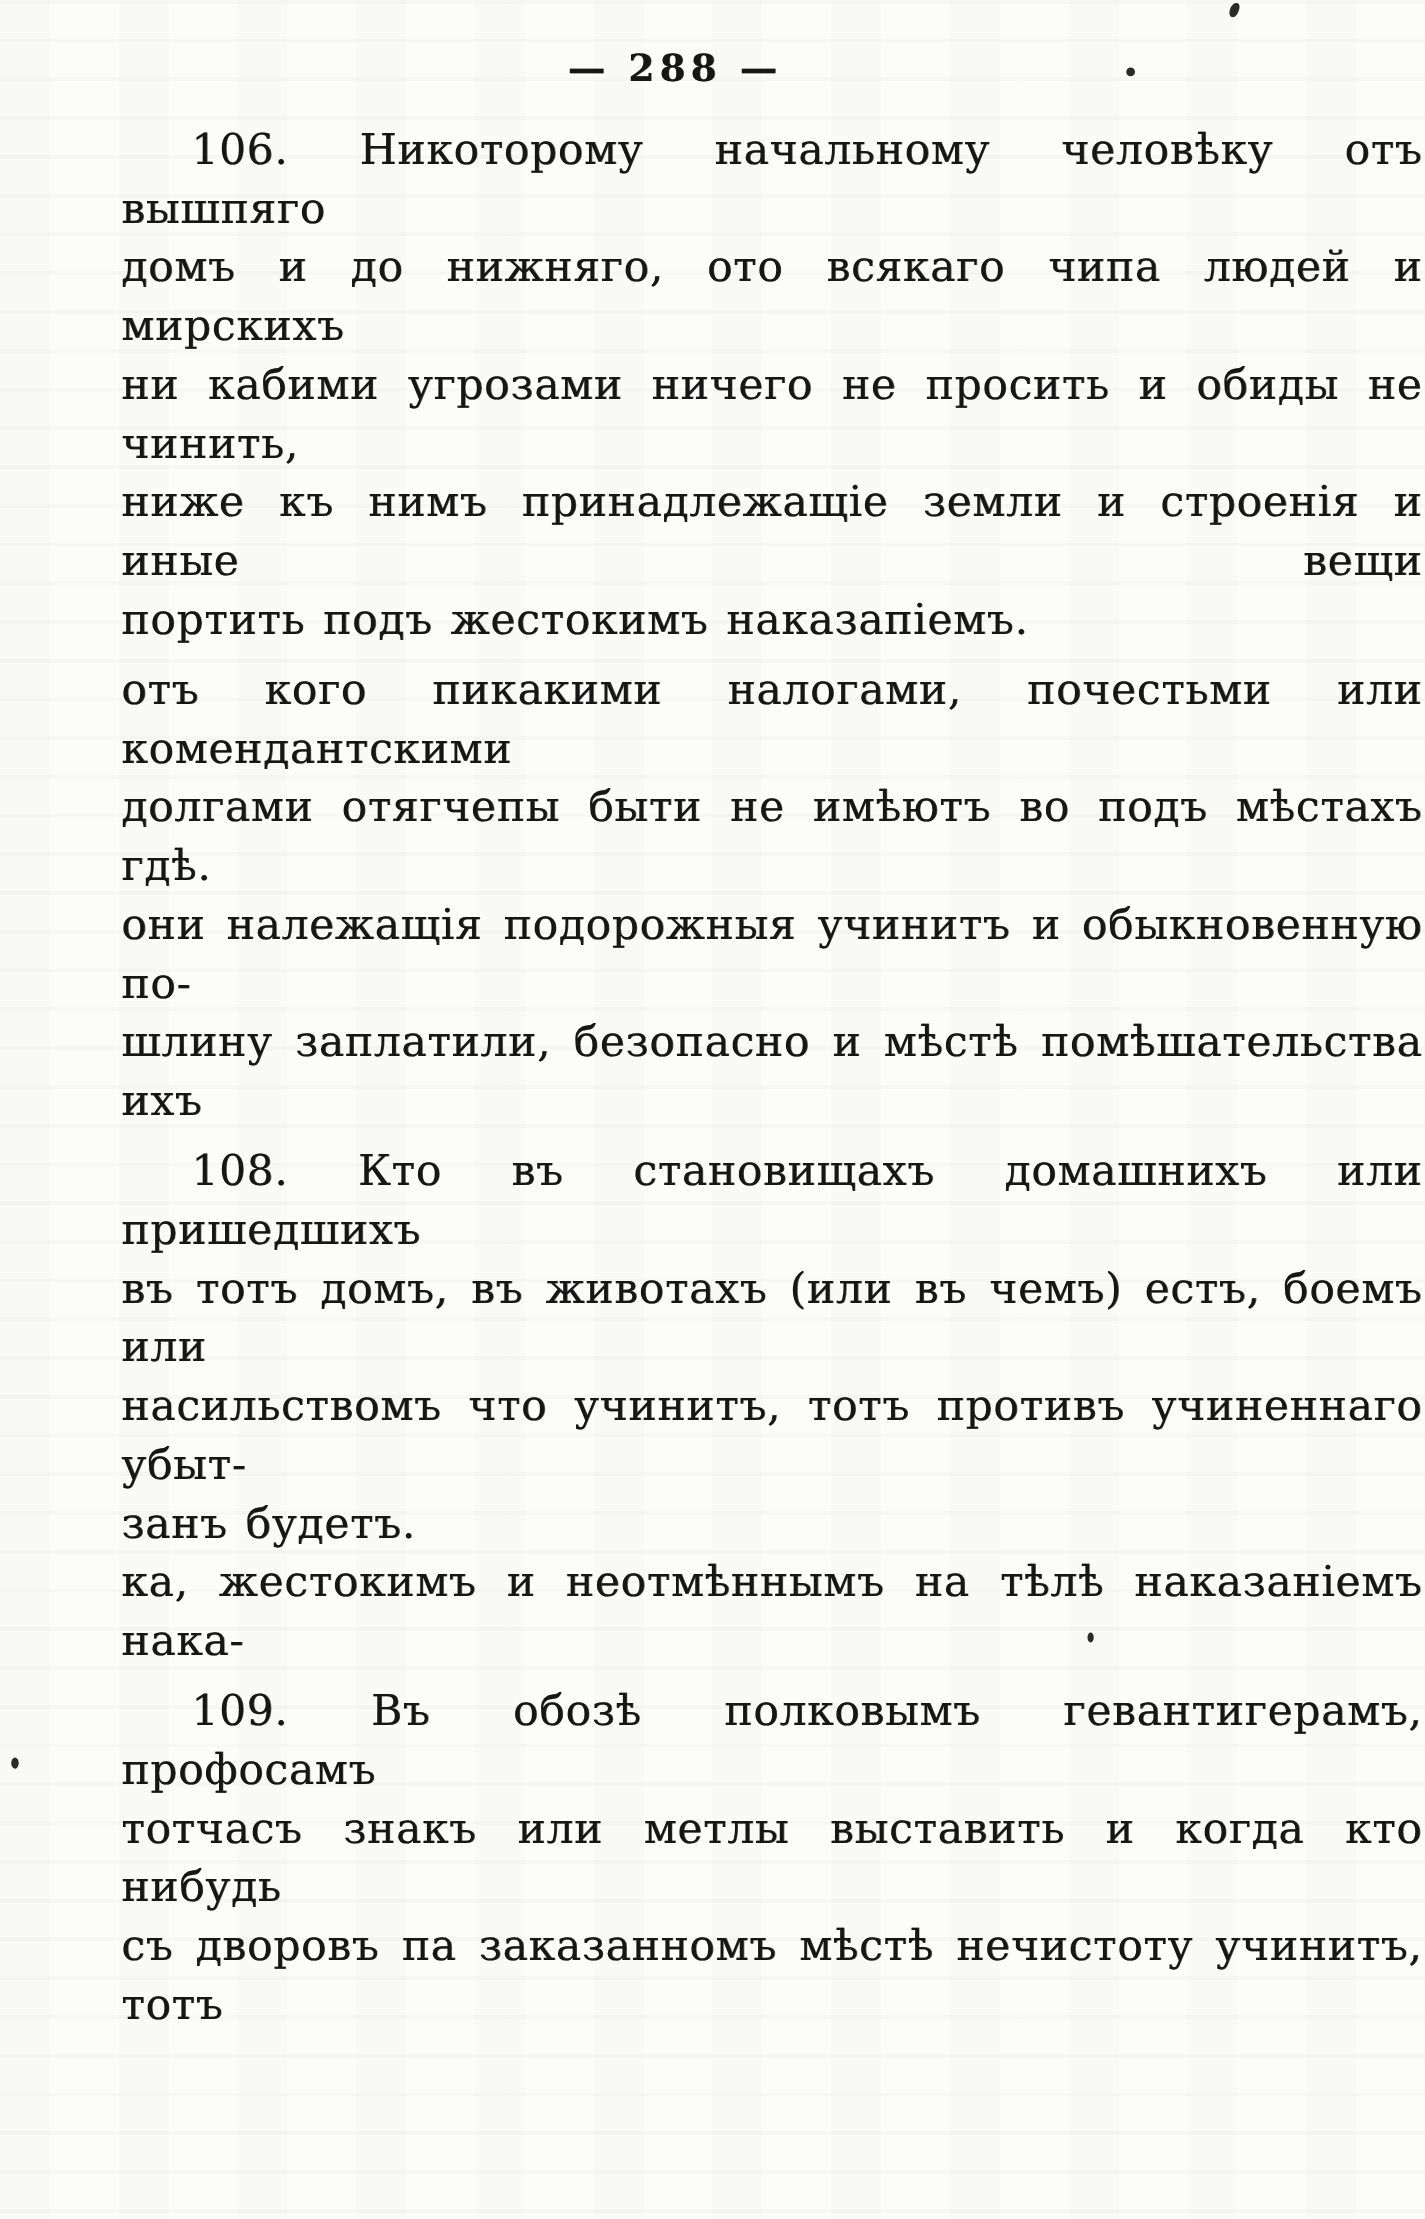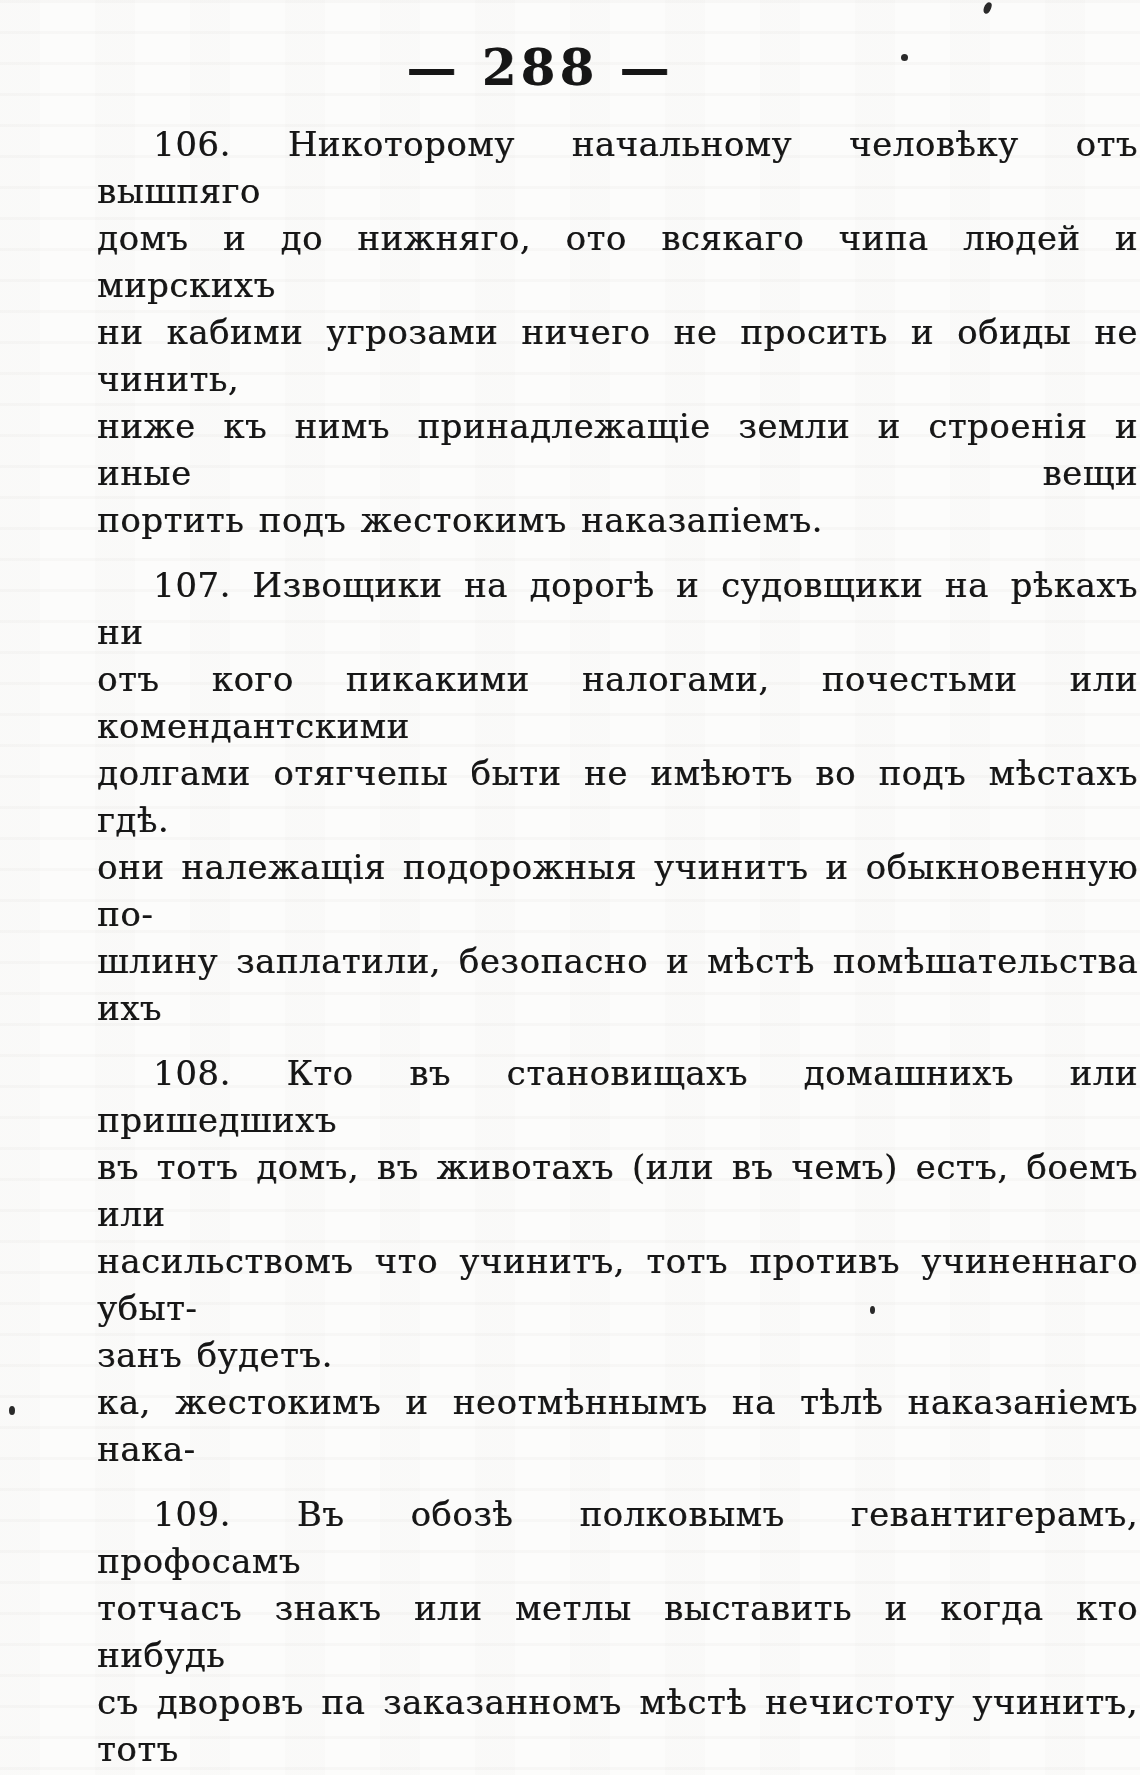--- a/index.html
+++ b/index.html
@@ -21,21 +21,21 @@
         rgba(130,120,110,0.02) 0px, rgba(130,120,110,0.02) 40px,
         rgba(0,0,0,0) 40px, rgba(0,0,0,0) 95px);
     font-family: "DejaVu Serif", serif;
     color: var(--ink, #161616);
   }
 
   .page-header {
     margin-top: 38px;
     width: 1080px;
     text-align: center;
-    font-size: 50px;
+    font-size: 30px;
     font-weight: bold;
     letter-spacing: 4px;
     text-shadow: 0.5px 0 0 rgba(20,20,20,0.6);
   }
 
   .text-block {
     margin-left: 97px;
     width: 1041px;
     margin-top: 24px;
   }
@@ -46,21 +46,21 @@
   .line {
     font-size: 34px;
     line-height: 47px;
     word-spacing: 3px;
     letter-spacing: 0.5px;
     text-align: justify;
     text-align-last: justify;
     text-shadow: 0.5px 0 0 rgba(22,22,22,0.65);
     white-space: normal;
   }
-  .line.first { text-indent: 56px; margin-top: 18px; }
+  .line.first { text-indent: 56px; }
   .line.lastleft { text-align-last: left; }
 
   .speck {
     position: absolute;
     background: #2a2a2a;
     border-radius: 50%;
   }
   .speck.comma {
     border-radius: 60% 40% 55% 45%;
     transform: rotate(18deg);
@@ -73,21 +73,20 @@
 
 <div class="text-block" id="text-block">
     <div class="paragraph">
       <div class="line first">106. Никоторому начальному человѣку отъ вышпяго</div>
       <div class="line">домъ и до нижняго, ото всякаго чипа людей и мирскихъ</div>
       <div class="line">ни кабими угрозами ничего не просить и обиды не чинить,</div>
       <div class="line">ниже къ нимъ принадлежащіе земли и строенія и иные вещи</div>
       <div class="line lastleft">портить подъ жестокимъ наказапіемъ.</div>
     </div>
     <div class="paragraph">
-      <div class="line first">107. Извощики на дорогѣ и судовщики на рѣкахъ ни</div>
       <div class="line">отъ кого пикакими налогами, почестьми или комендантскими</div>
       <div class="line">долгами отягчепы быти не имѣютъ во подъ мѣстахъ гдѣ.</div>
       <div class="line">они належащія подорожныя учинитъ и обыкновенную по-</div>
       <div class="line">шлину заплатили, безопасно и мѣстѣ помѣшательства ихъ</div>
     </div>
     <div class="paragraph">
       <div class="line first">108. Кто въ становищахъ домашнихъ или пришедшихъ</div>
       <div class="line">въ тотъ домъ, въ животахъ (или въ чемъ) естъ, боемъ или</div>
       <div class="line">насильствомъ что учинитъ, тотъ противъ учиненнаго убыт-</div>
       <div class="line lastleft">занъ будетъ.</div>

